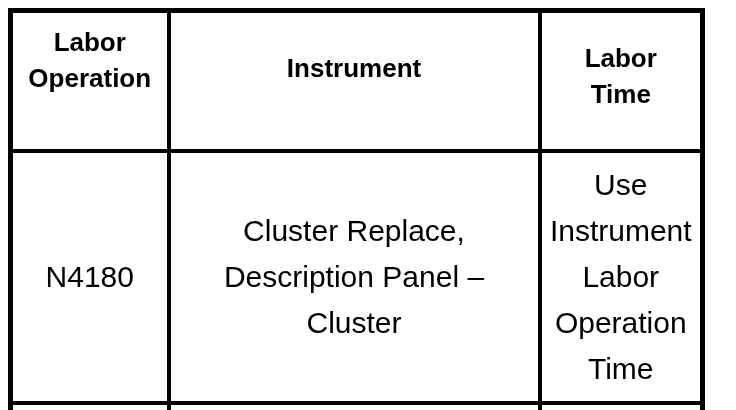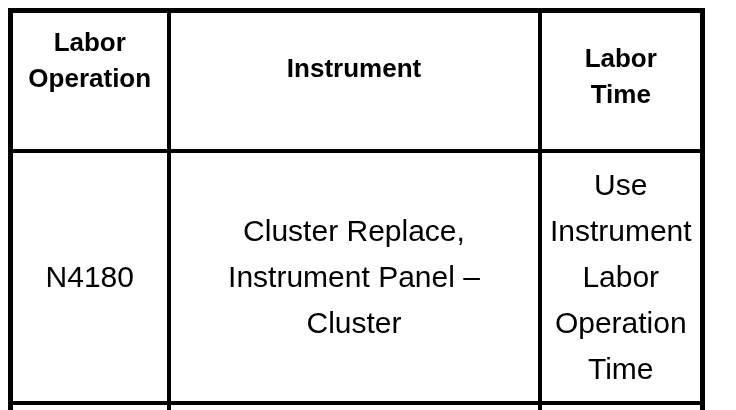--- a/index.html
+++ b/index.html
@@ -75,21 +75,21 @@
           <span class="line">Labor</span>
           <span class="line">Time</span>
         </th>
       </tr>
       <tr class="body-row">
         <td>
           <span class="line">N4180</span>
         </td>
         <td>
           <span class="line">Cluster Replace,</span>
-          <span class="line">Instrument Panel –</span>
+          <span class="line">Description Panel –</span>
           <span class="line">Cluster</span>
         </td>
         <td>
           <span class="line">Use</span>
           <span class="line">Instrument</span>
           <span class="line">Labor</span>
           <span class="line">Operation</span>
           <span class="line">Time</span>
         </td>
       </tr>

